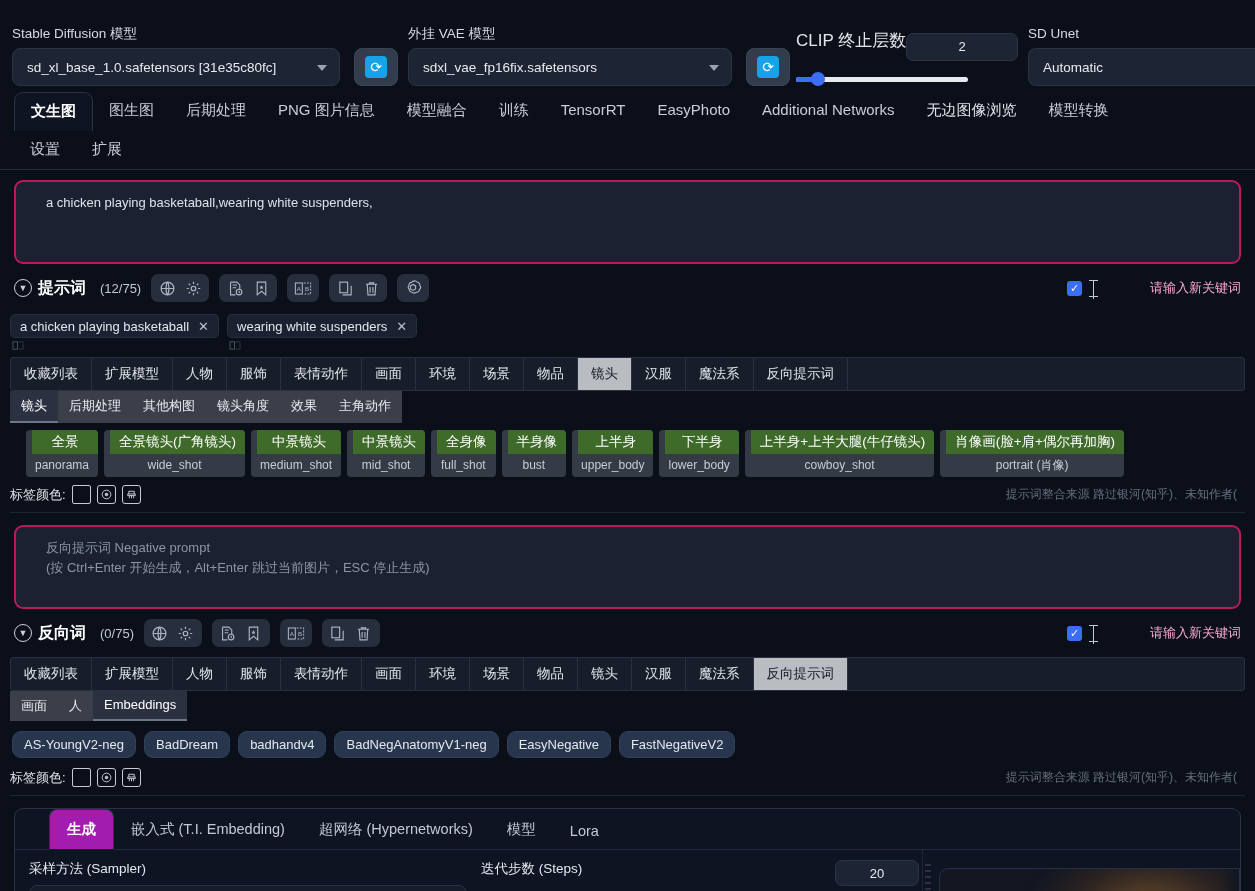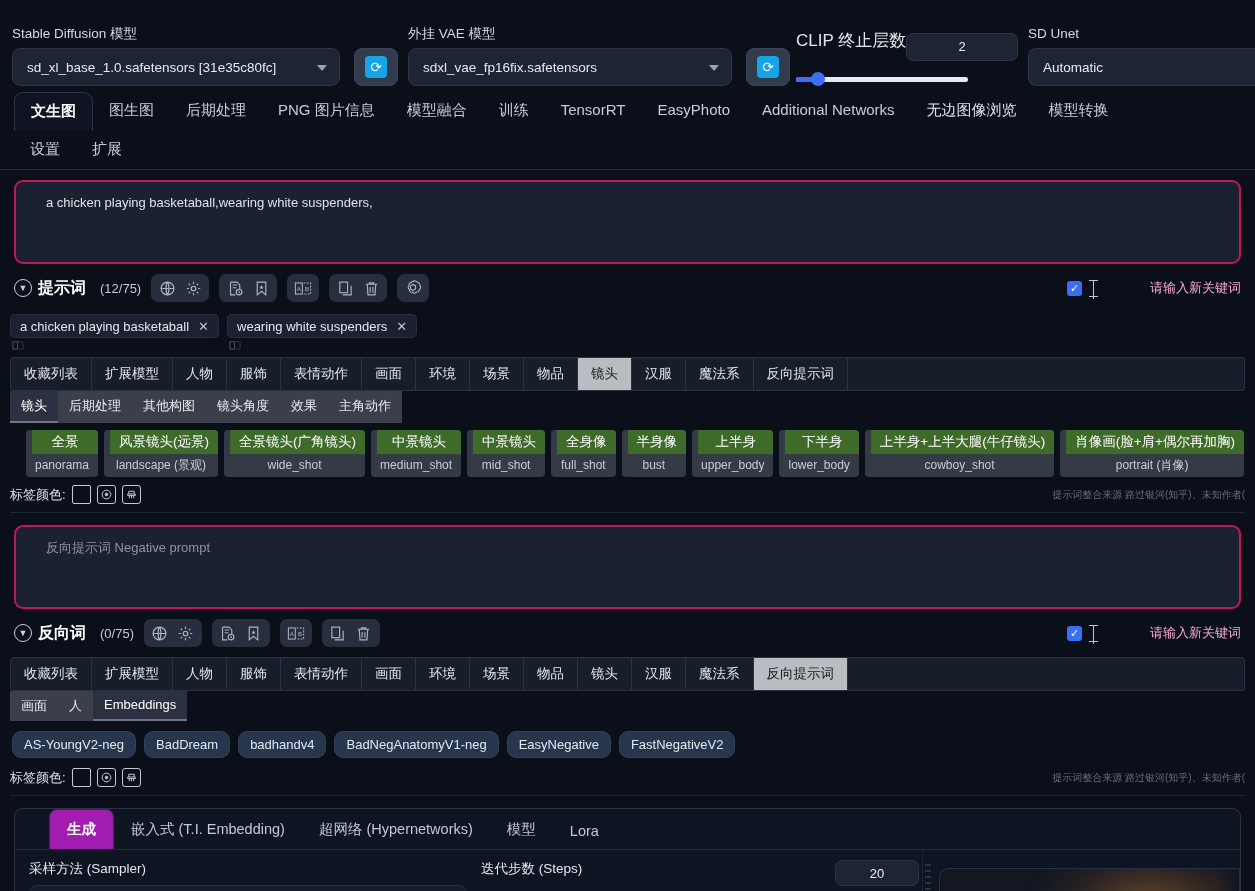--- a/index.html
+++ b/index.html
@@ -188,21 +188,21 @@
   }
   .sq {
     width: 19px; height: 19px; border: 1.4px solid #c5cad4; border-radius: 2px;
     background: transparent;
   }
   .minibtn {
     width: 19px; height: 19px; border: 1.4px solid #c5cad4; border-radius: 3px;
     display: flex; align-items: center; justify-content: center; color: #c5cad4;
   }
   .credit {
-    position: absolute; right: 0; font-size: 10px; color: #666d7c; white-space: nowrap;
+    position: absolute; right: 8px; font-size: 12px; color: #666d7c; white-space: nowrap;
   }
 
   
   .embrow { display: flex; gap: 8px; margin: 10px 0 0 12px; }
   .emb {
     background: #27354d; border: 1px solid #31405c; border-radius: 9px;
     padding: 5px 11px; font-size: 13px; color: #e4e8ef; white-space: nowrap;
   }
 
   
@@ -468,24 +468,20 @@
     <div class="subtab">其他构图</div>
     <div class="subtab">镜头角度</div>
     <div class="subtab">效果</div>
     <div class="subtab">主角动作</div>
   </div>
 
   <div class="shotrow">
     <div class="shot">
       <div class="shot-top">全景</div>
       <div class="shot-bot">panorama</div>
-    </div>
-    <div class="shot">
-      <div class="shot-top">风景镜头(远景)</div>
-      <div class="shot-bot">landscape (景观)</div>
     </div>
     <div class="shot">
       <div class="shot-top">全景镜头(广角镜头)</div>
       <div class="shot-bot">wide_shot</div>
     </div>
     <div class="shot">
       <div class="shot-top">中景镜头</div>
       <div class="shot-bot">medium_shot</div>
     </div>
     <div class="shot">
@@ -533,20 +529,21 @@
           <path d="M8 14v5M12 14v5M16 14v5"></path>
           <path d="M7 11V6h10v5"></path>
       </svg>
     </span>
     <span class="credit">提示词整合来源 路过银河(知乎)、未知作者(</span>
   </div>
 
   <div class="panel" style="padding-top:12px;">
     <div class="textarea ph">
       <div>反向提示词 Negative prompt</div>
+      <div>(按 Ctrl+Enter 开始生成，Alt+Enter 跳过当前图片，ESC 停止生成)</div>
     </div>
 
     <div class="prompt-toolbar">
       <div class="pt-title">
         <span class="chev">▼</span>
         <span class="pt-name">反向词</span>
         <span class="pt-count">(0/75)</span>
       </div>
 
       <div class="icogroup">

